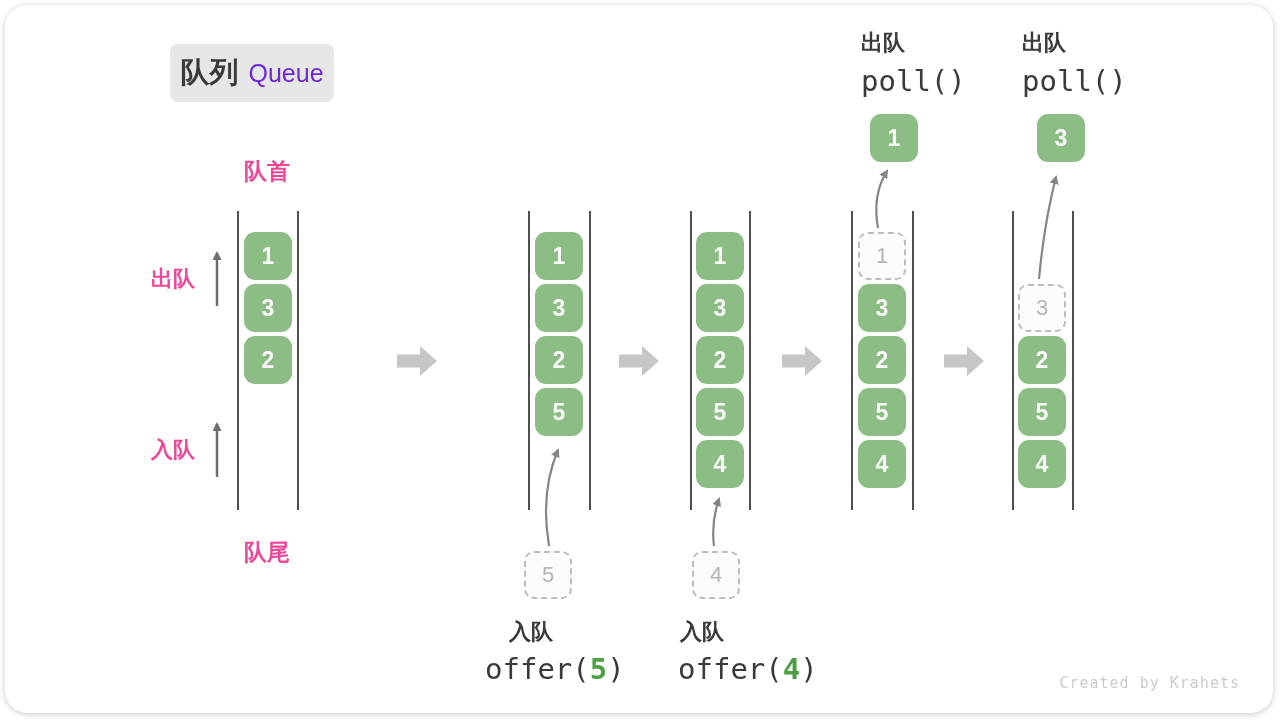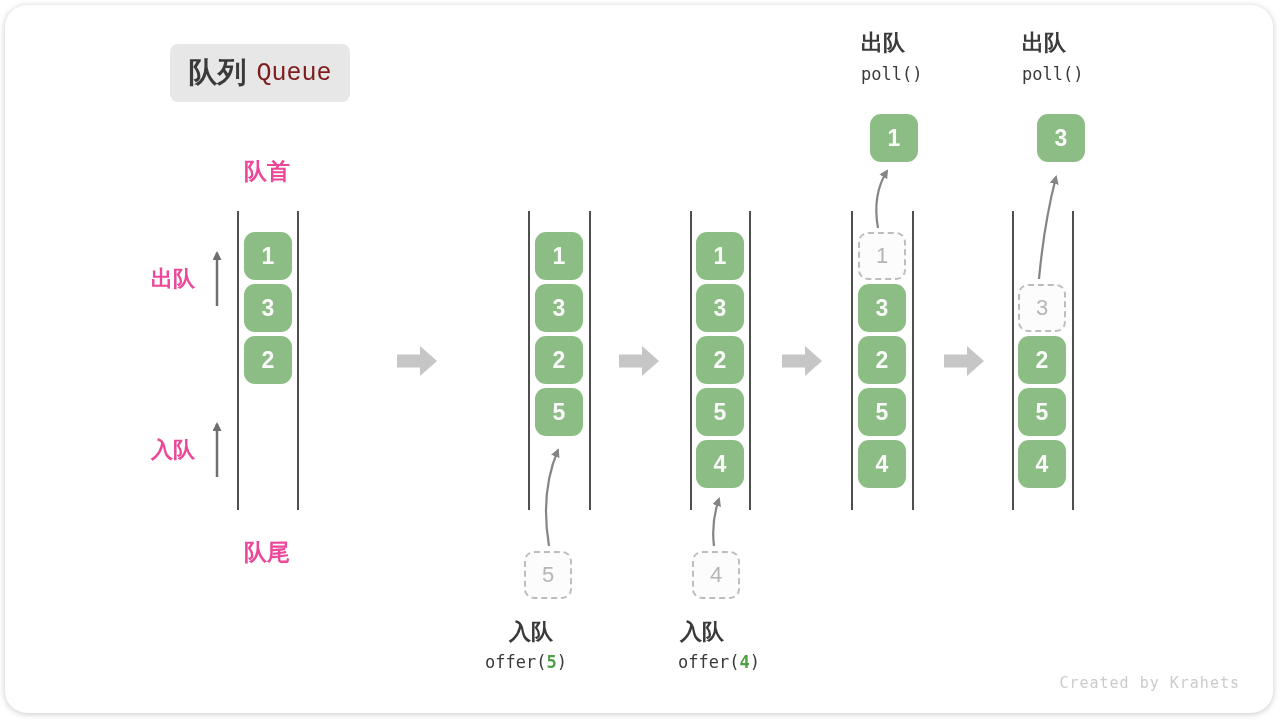--- a/index.html
+++ b/index.html
@@ -1,33 +1,33 @@
 <!DOCTYPE html>
 <html><head>
 <meta charset="utf-8">
 <style>
   html,body{margin:0;padding:0;background:#ffffff;}
   .stage{position:relative;width:1280px;height:720px;background:#ffffff;overflow:hidden;
          font-family:"Liberation Sans",sans-serif;}
   .card{position:absolute;left:5px;top:5px;width:1268px;height:708px;background:#ffffff;
         border-radius:22px;box-shadow:0 1px 6px rgba(0,0,0,0.22);}
-  .title-box{position:absolute;left:170px;top:44px;width:180px;height:58px;background:#e7e7e7;
+  .title-box{position:absolute;left:170px;top:44px;width:164px;height:58px;background:#e7e7e7;
              border-radius:8px;display:flex;align-items:center;justify-content:center;gap:10px;}
   .title-zh{font-size:29px;font-weight:700;color:#3a3a3a;}
-  .title-en{font-family:Liberation Mono, monospace;font-size:25px;color:#7f1d1d;}
+  .title-en{font-family:Liberation Sans, sans-serif;font-size:25px;color:#6d28d9;}
   .zh-label{position:absolute;font-weight:700;font-size:23px;color:#ec4899;white-space:nowrap;}
   .wall{position:absolute;top:211px;width:1.5px;height:299px;background:#4f4f4f;}
   .gbox{position:absolute;width:48px;height:48px;border-radius:11px;background:#8cbd84;
         color:#fafafa;display:flex;align-items:center;justify-content:center;
         font-size:23px;font-weight:600;}
   .dbox{position:absolute;width:48px;height:48px;border-radius:10px;border:2px dashed #bdbdbd;
         background:#fcfcfc;color:#b5b5b5;display:flex;align-items:center;justify-content:center;
         font-size:22px;box-sizing:border-box;}
   .op-label{position:absolute;font-weight:700;font-size:22px;color:#3a3a3a;white-space:nowrap;}
-  .op-code{position:absolute;font-family:"DejaVu Sans Mono",monospace;font-size:17px;
+  .op-code{position:absolute;font-family:"DejaVu Sans Mono",monospace;font-size:29px;
            color:#3a3a3a;white-space:nowrap;}
   .op-code .arg{color:#4d9e45;font-weight:700;}
   .overlay{position:absolute;left:0;top:0;pointer-events:none;}
   .flow-arrow{position:absolute;}
   .watermark{position:absolute;right:40px;top:674px;font-family:"DejaVu Sans Mono",monospace;
              font-size:15px;color:#cbcbcb;letter-spacing:1px;text-align:center;}
 </style>
 </head>
 <body>
 

